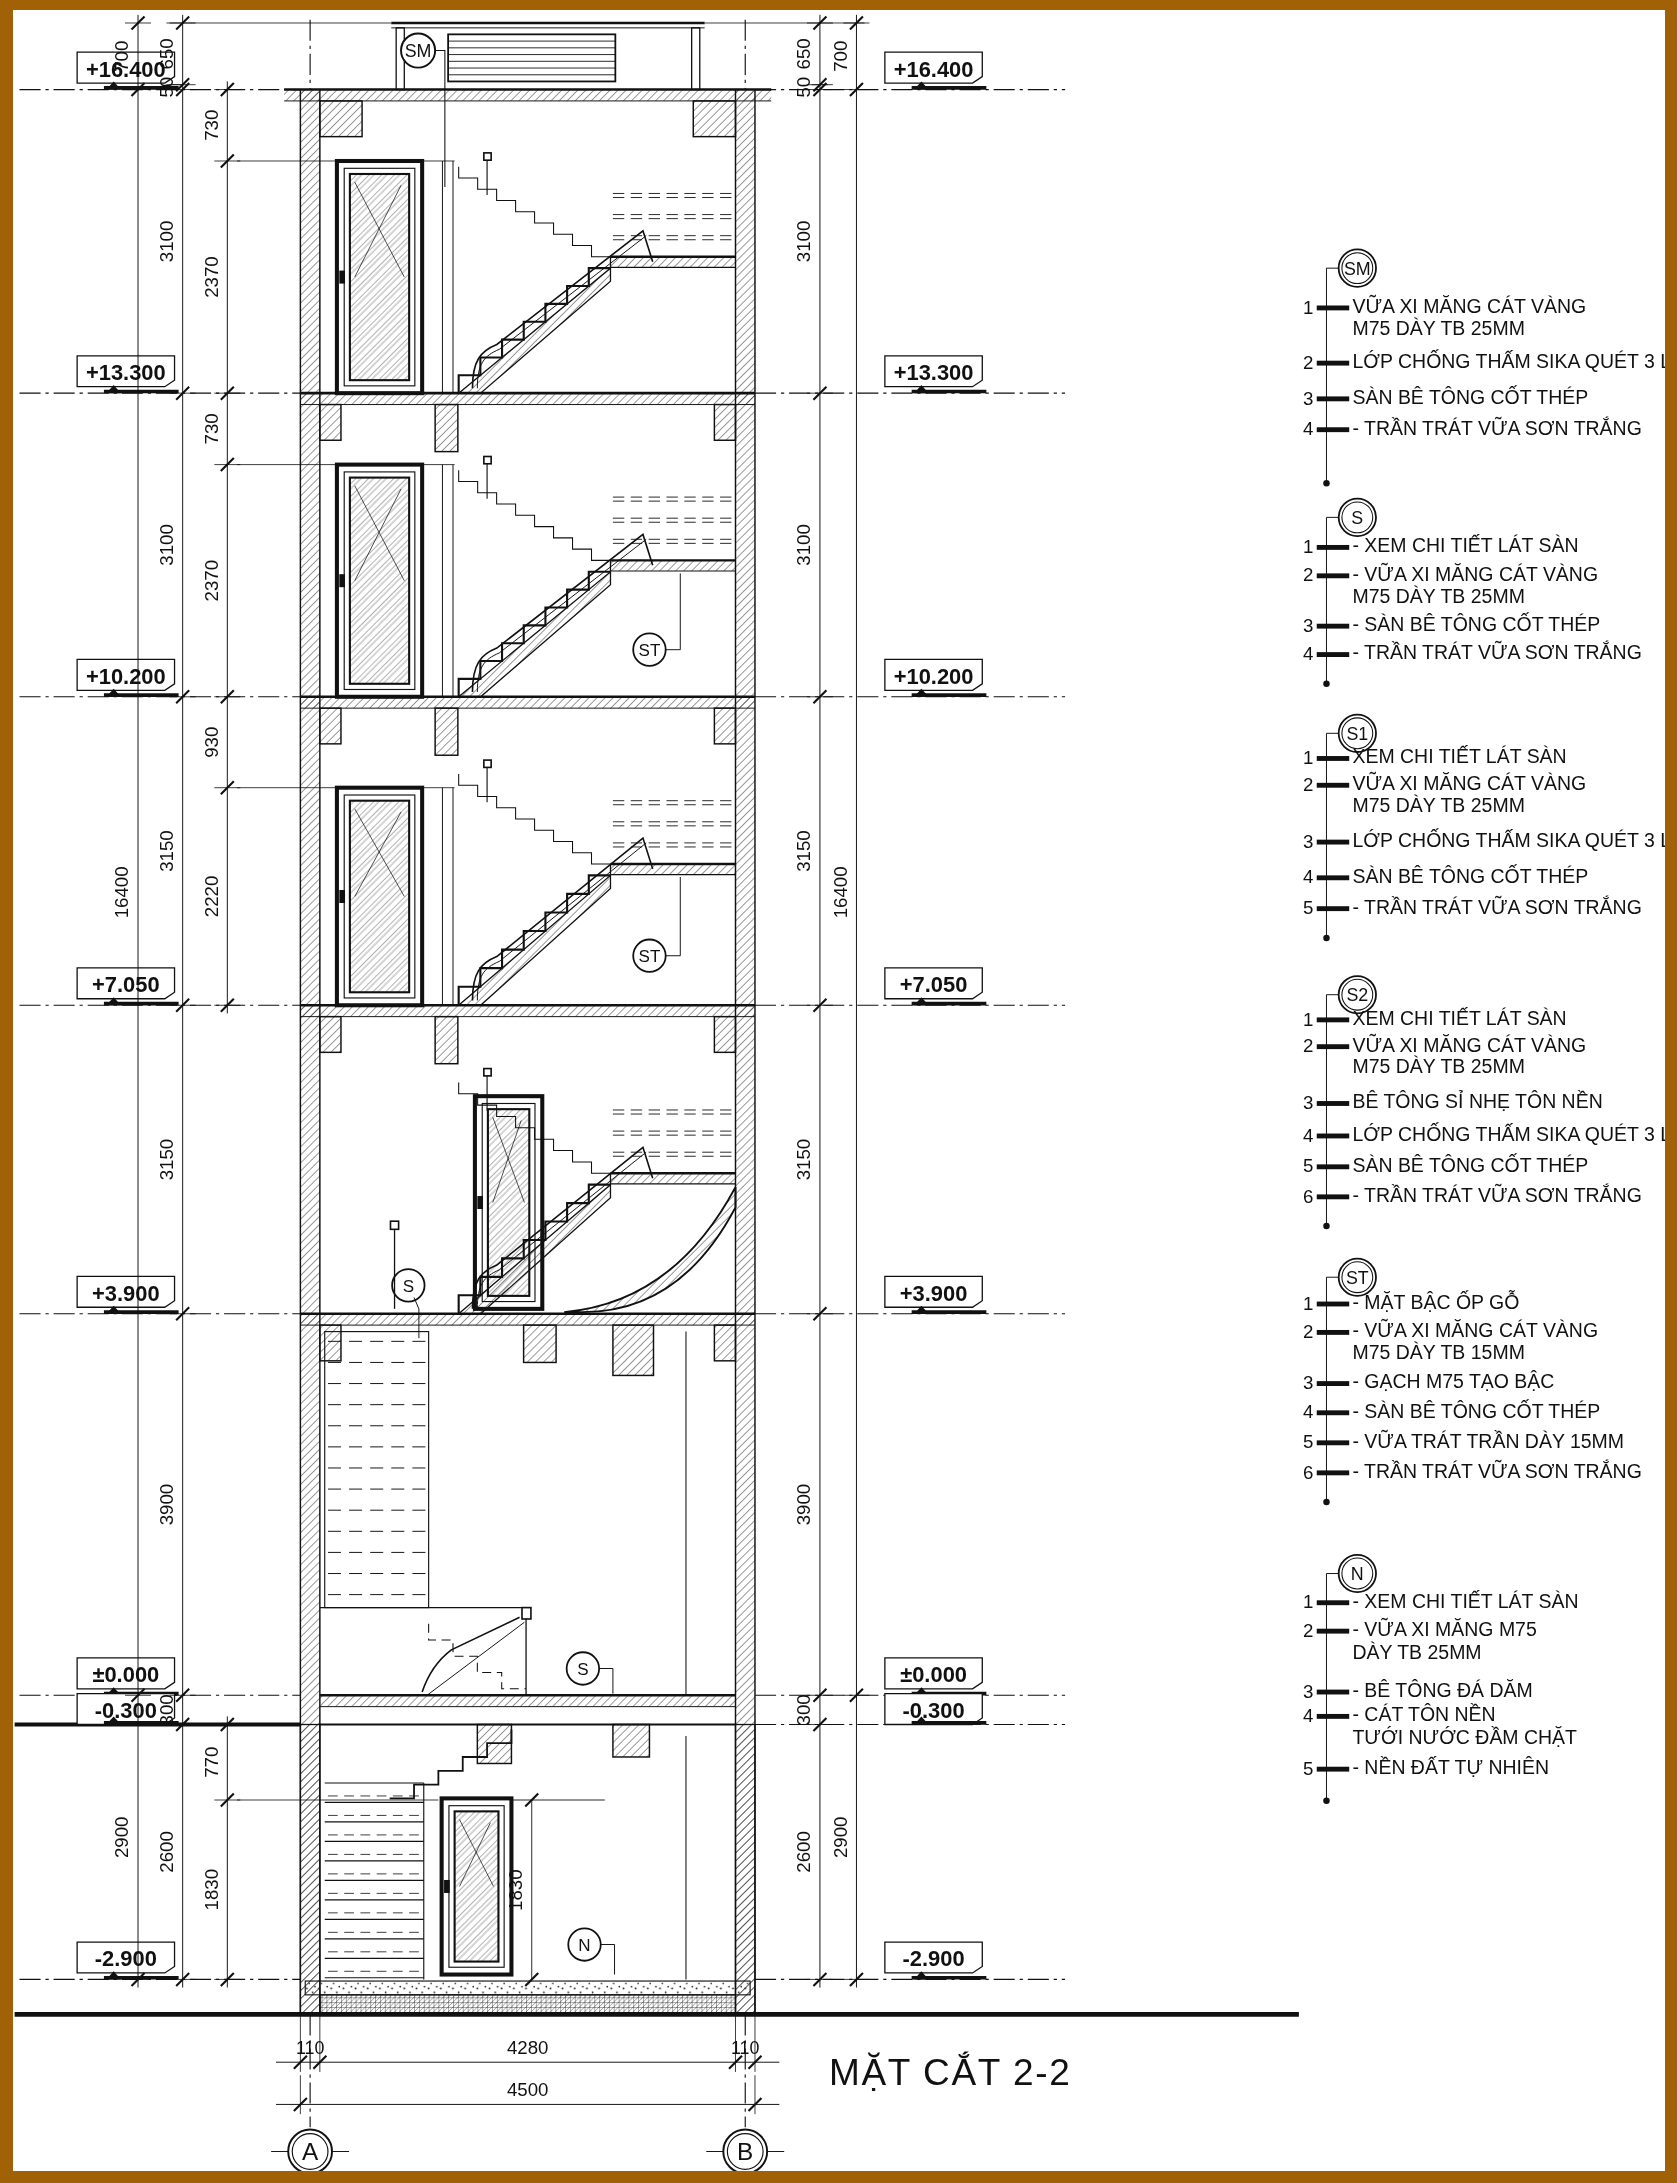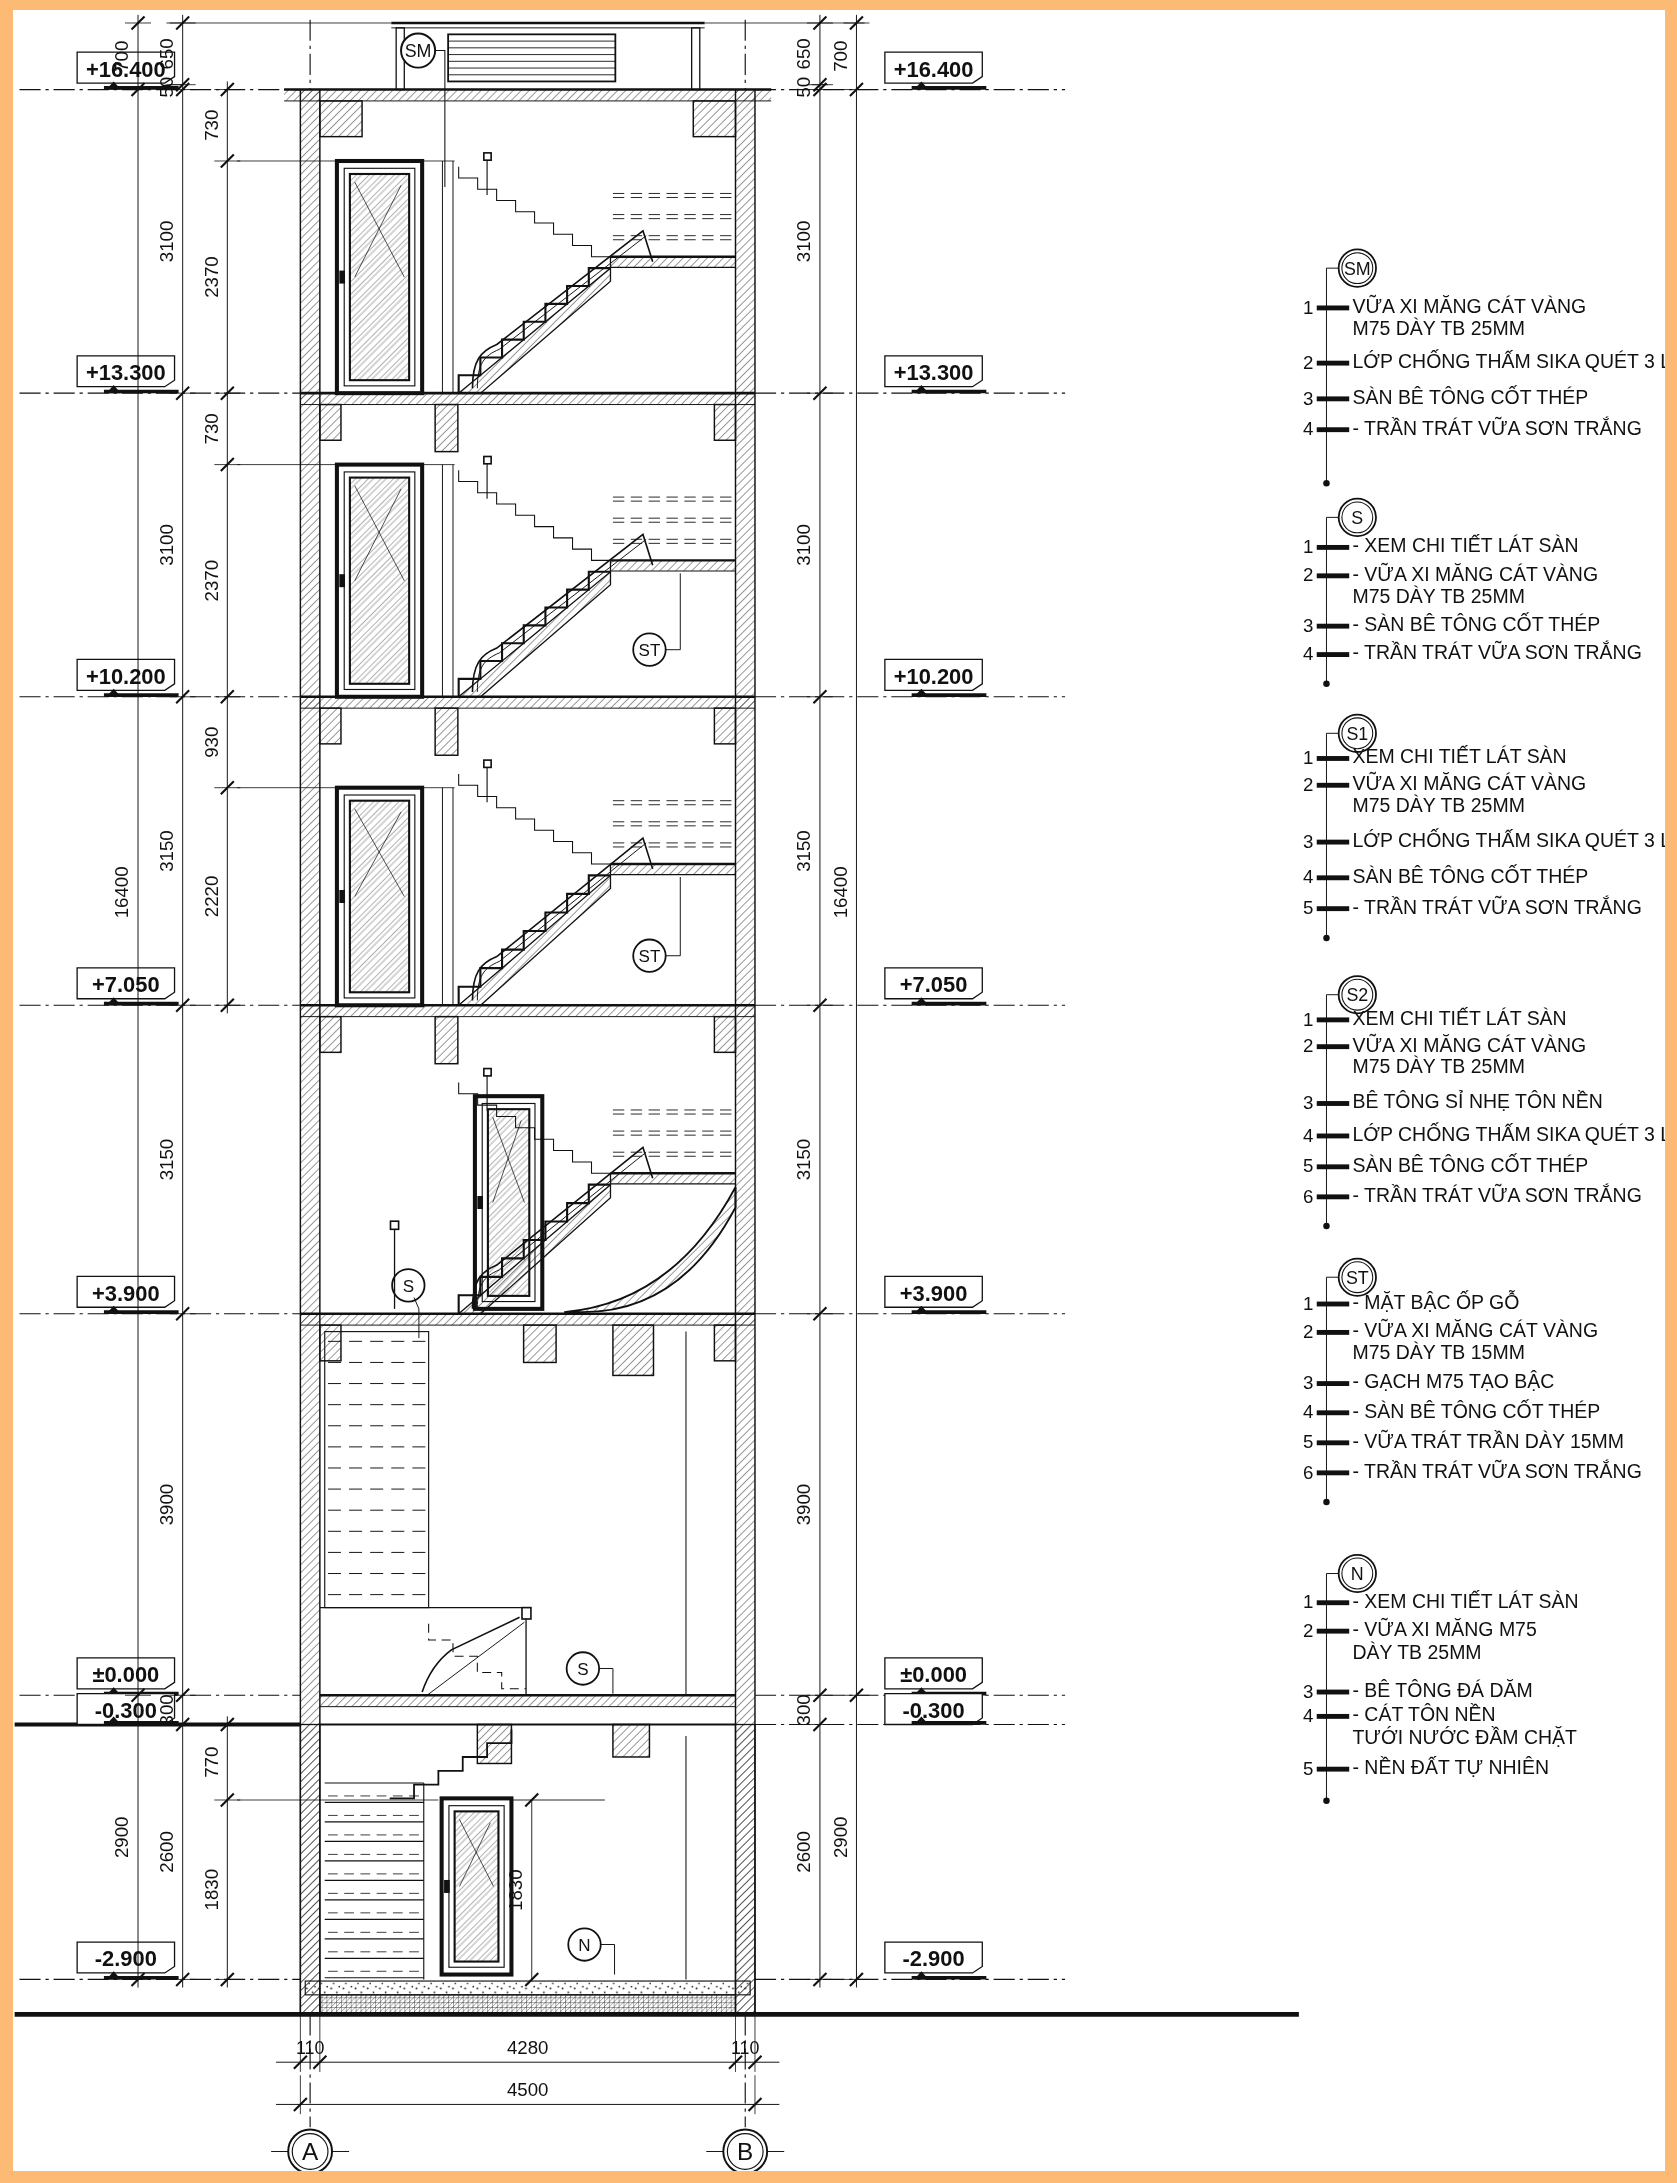--- a/index.html
+++ b/index.html
@@ -1,16 +1,16 @@
 <!DOCTYPE html>
 <html style="font-size:13px"><head>
 <meta charset="utf-8">
 <style>
   html,body{margin:0;padding:0;background:#000;}
-  #page{position:relative;width:1678px;height:2183px;background:#fdba74;overflow:hidden;
+  #page{position:relative;width:1678px;height:2183px;background:#a16207;overflow:hidden;
         font-family:"Liberation Sans","DejaVu Sans",sans-serif;}
   #paper{position:absolute;left:13px;top:9.7px;width:1652px;height:2161px;background:#fff;}
   svg{position:absolute;left:0;top:0;}
   #title-overlay{position:absolute;left:816px;top:2042px;width:373px;
         font-size:37px;letter-spacing:1.6px;color:#111;white-space:nowrap;}
 </style>
 </head>
 <body>
 
 <div id="page">
@@ -644,15 +644,16 @@
             <text x="1618" y="2121" font-size="23" text-anchor="end" fill="#111">4</text>
             <rect x="1622" y="2111" width="40" height="6" fill="#111"></rect>
             <text x="1666" y="2120" font-size="24" fill="#111">- CÁT TÔN NỀN</text>
             <text x="1666" y="2148" font-size="24" fill="#111">TƯỚI NƯỚC ĐẦM CHẶT</text>
             <text x="1618" y="2186" font-size="23" text-anchor="end" fill="#111">5</text>
             <rect x="1622" y="2176" width="40" height="6" fill="#111"></rect>
             <text x="1666" y="2185" font-size="24" fill="#111">- NỀN ĐẤT TỰ NHIÊN</text>
           </g>
         </g>
     </svg>
+    <div id="title-overlay">MẶT CẮT 2-2</div>
   </div>
 </div>
 
 
 </body></html>

